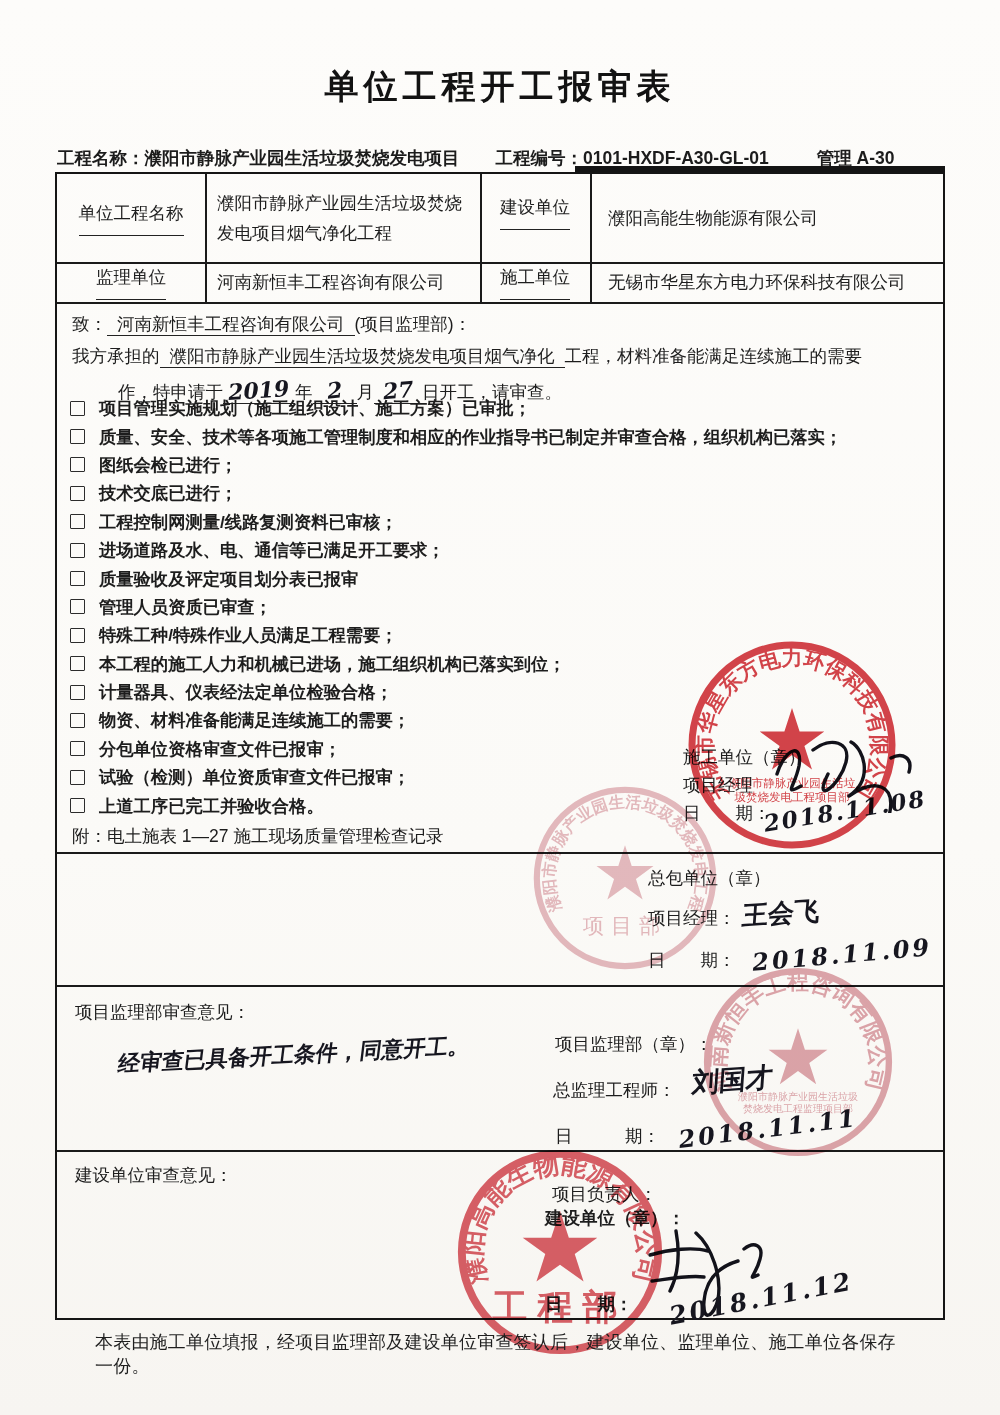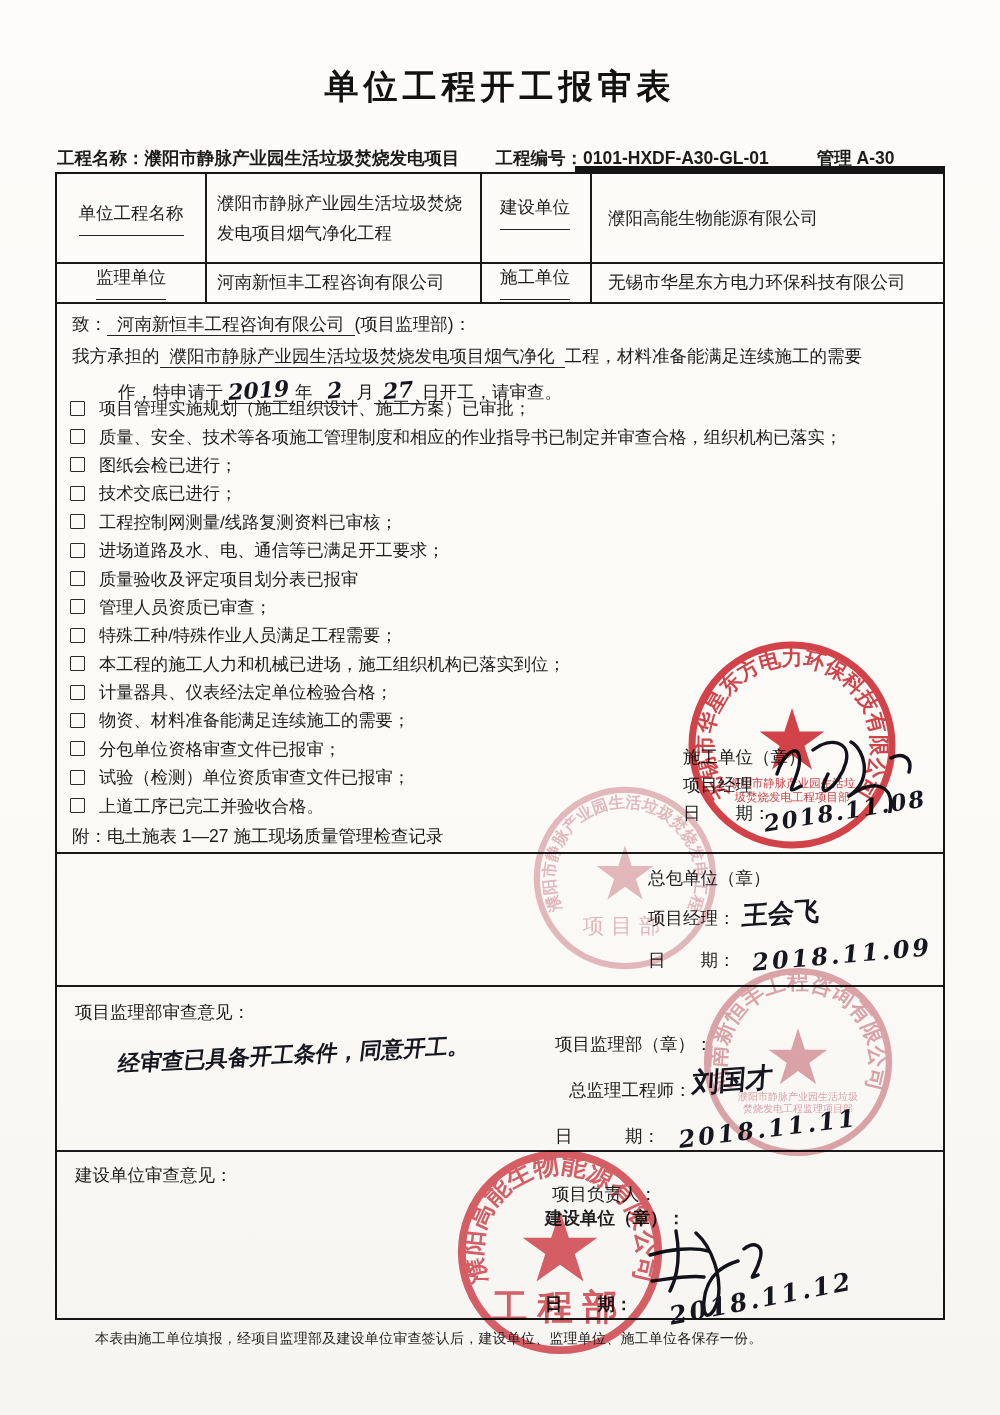--- a/index.html
+++ b/index.html
@@ -26,42 +26,42 @@
 
   .tbl { top:172px; left:55px; width:890px; height:1148px; border:2.5px solid #151515; }
   .hline { position:absolute; left:0; right:0; height:2px; background:#1a1a1a; }
   .vline { position:absolute; width:2px; background:#1a1a1a; }
   .cell { position:absolute; display:flex; align-items:center; font-size:17.5px; color:#1e1e1e; }
   .cell.center { justify-content:center; }
   .ulab { border-bottom:1.6px solid #222; padding-bottom:10px; font-weight:400; }
   .fill { border-bottom:1.6px solid #222; padding:0 10px 1px 10px; }
   .bodytext { font-size:17.5px; color:#1d1d1d; white-space:nowrap; }
 
-  ul.checklist { list-style:none; }
+  ul.checklist { list-style:none;font-weight:bold; }
   ul.checklist li { display:flex; align-items:center; height:28.4px; font-size:17.3px; color:#1d1d1d; white-space:nowrap; }
   .cb {
     display:inline-block; width:15px; height:15px; border:1.7px solid #2c2c2c;
     margin:0 14px 0 0; flex:0 0 auto; border-radius:1px;
   }
 
   .hw {
     font-family:"DejaVu Serif", serif; font-style:italic; font-weight:600;
     color:#16161f;
   }
   .hw-cn {
     font-family:"Liberation Serif", serif; font-weight:700; color:#16161f;
     transform:rotate(-4deg) skewX(-8deg); display:inline-block;
   }
   .fillhw { border-bottom:1.7px solid #222; display:inline-block; text-align:center; }
 
   .stamp { pointer-events:none; mix-blend-mode:multiply; }
   .stamp svg { display:block; }
   .sig path { fill:none; stroke:#12121a; stroke-width:3.4; stroke-linecap:round; stroke-linejoin:round; }
 
-  .footer { top:1330px; left:95px; width:815px; font-size:14px; color:#1f1f1f; letter-spacing:0.2px; }
+  .footer { top:1330px; left:95px; width:815px; font-size:18px; color:#1f1f1f; letter-spacing:0.2px; }
 </style>
 </head>
 <body>
 
 <div class="page">
 
   <div class="abs title">单位工程开工报审表</div>
 
   <div class="abs info-line">
     <span>工程名称：</span><span>濮阳市静脉产业园生活垃圾焚烧发电项目</span><span class="gap1"></span><span>工程编号：</span><span>0101-HXDF-A30-GL-01</span><span class="gap2"></span><span>管理 A-30</span>
@@ -184,21 +184,21 @@
 
   <div class="abs bodytext" style="top:866px; left:648px">总包单位（章）</div>
   <div class="abs bodytext" style="top:906px; left:648px">项目经理：</div>
   <span class="abs hw-cn" style="top:896px; left:742px; font-size:26px">王会飞</span>
   <div class="abs bodytext" style="top:948px; left:648px">日　　期：</div>
   <div class="abs hw" style="top:940px; left:752px; font-size:24px; letter-spacing:3px; transform:rotate(-5deg)">2018.11.09</div>
 
   <div class="abs bodytext" style="top:1000px; left:75px">项目监理部审查意见：</div>
   <div class="abs hw-cn" style="top:1040px; left:118px; font-size:22px; transform:rotate(-3deg) skewX(-10deg)">经审查已具备开工条件，同意开工。</div>
   <div class="abs bodytext" style="top:1032px; left:555px">项目监理部（章）：</div>
-  <div class="abs bodytext" style="top:1078px; left:569px">总监理工程师：</div>
+  <div class="abs bodytext" style="top:1078px; left:553px">总监理工程师：</div>
   <span class="abs hw-cn" style="top:1062px; left:692px; font-size:27px">刘国才</span>
   <div class="abs bodytext" style="top:1124px; left:555px">日　　　期：</div>
   <div class="abs hw" style="top:1114px; left:678px; font-size:24px; letter-spacing:3px; transform:rotate(-7deg)">2018.11.11</div>
 
   <div class="abs bodytext" style="top:1163px; left:75px">建设单位审查意见：</div>
   <div class="abs bodytext" style="top:1206px; left:545px; font-weight:700">建设单位（章）：</div>
   <div class="abs bodytext" style="top:1182px; left:552px; font-weight:400">项目负责人：</div>
   <div class="abs bodytext" style="top:1292px; left:545px; font-weight:700">日　　期：</div>
   <svg class="abs sig" style="top:1215px; left:632px" width="175" height="115" viewBox="0 0 175 115">
     <path d="M18,40 c20,-6 44,-8 58,-4"></path>

